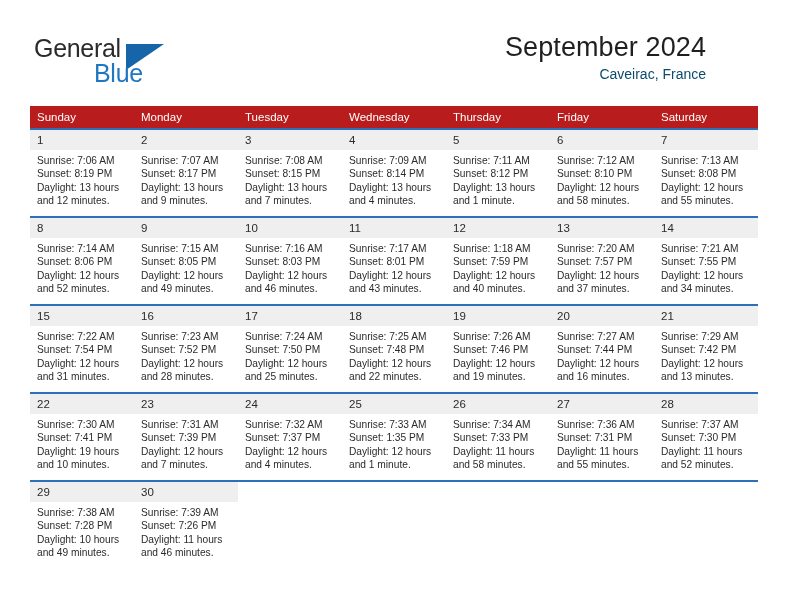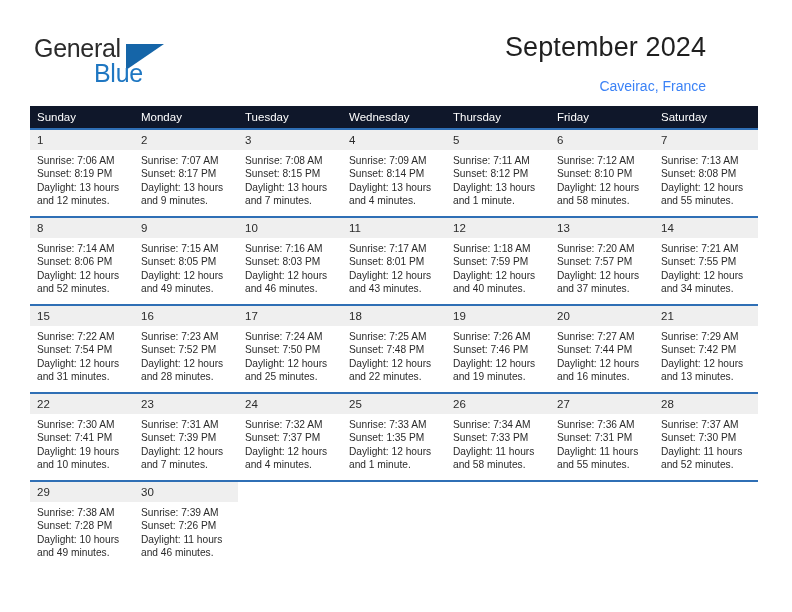--- a/index.html
+++ b/index.html
@@ -74,37 +74,37 @@
     font-size: 27px;
     font-weight: 400;
     color: #1f1f1f;
     line-height: 34px;
     letter-spacing: 0.1px;
     white-space: nowrap;
   }
   .cal-subtitle {
     font-size: 14px;
     font-weight: 400;
-    color: #3b82f6;
+    color: #0c4a6e;
     line-height: 20px;
-    margin-top: 12px;
+    margin-top: 0;
     white-space: nowrap;
   }
 
   
   .calendar {
     position: absolute;
     left: 30px;
     top: 106px;
     width: 728px;
     border-collapse: collapse;
     table-layout: fixed;
   }
   .calendar th {
-    background: #0f172a;
+    background: #b91c1c;
     color: #ffffff;
     font-size: 11.5px;
     font-weight: 400;
     text-align: left;
     padding: 5px 0 5px 7px;
     height: 19px;
     box-sizing: border-box;
     border: none;
   }
   .calendar td {

